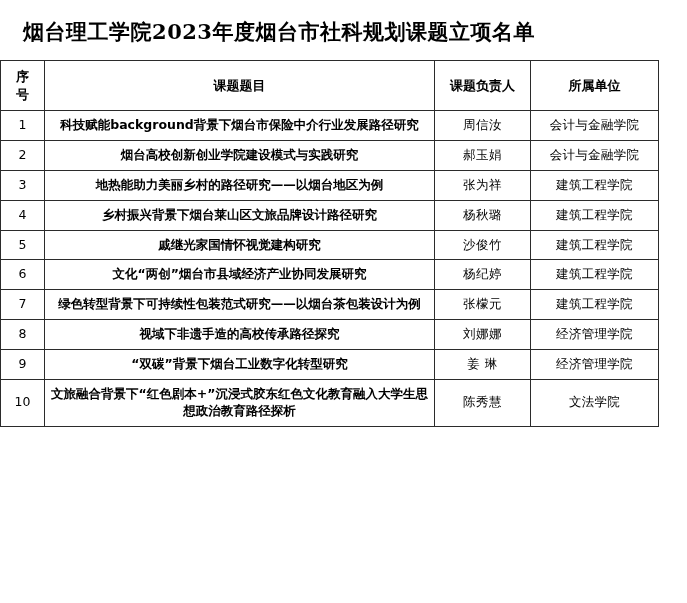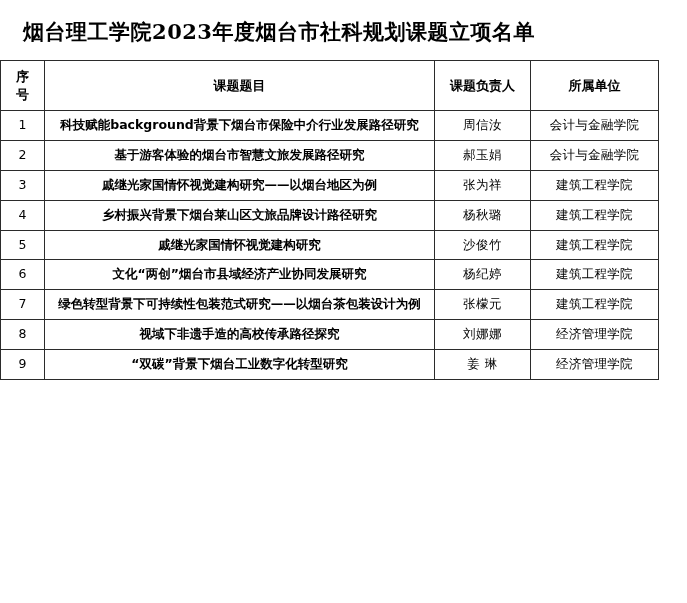--- a/index.html
+++ b/index.html
@@ -83,27 +83,27 @@
     </thead>
     <tbody>
       <tr>
         <td class="no">1</td>
         <td class="title">科技赋能background背景下烟台市保险中介行业发展路径研究</td>
         <td class="lead">周信汝</td>
         <td class="unit">会计与金融学院</td>
       </tr>
       <tr>
         <td class="no">2</td>
-        <td class="title">基于游客体验的烟台市智慧文旅发展路径研究</td>
+        <td class="title">烟台高校创新创业学院建设模式与实践研究</td>
         <td class="lead">郝玉娟</td>
         <td class="unit">会计与金融学院</td>
       </tr>
       <tr>
         <td class="no">3</td>
-        <td class="title">戚继光家国情怀视觉建构研究——以烟台地区为例</td>
+        <td class="title">地热能助力美丽乡村的路径研究——以烟台地区为例</td>
         <td class="lead">张为祥</td>
         <td class="unit">建筑工程学院</td>
       </tr>
       <tr>
         <td class="no">4</td>
         <td class="title">乡村振兴背景下烟台莱山区文旅品牌设计路径研究</td>
         <td class="lead">杨秋璐</td>
         <td class="unit">建筑工程学院</td>
       </tr>
       <tr>
@@ -129,16 +129,22 @@
         <td class="title">视域下非遗手造的高校传承路径探究</td>
         <td class="lead">刘娜娜</td>
         <td class="unit">经济管理学院</td>
       </tr>
       <tr>
         <td class="no">9</td>
         <td class="title">“双碳”背景下烟台工业数字化转型研究</td>
         <td class="lead">姜 琳</td>
         <td class="unit">经济管理学院</td>
       </tr>
+      <tr>
+        <td class="no">10</td>
+        <td class="title">文旅融合背景下“红色剧本+”沉浸式胶东红色文化教育融入大学生思想政治教育路径探析</td>
+        <td class="lead">陈秀慧</td>
+        <td class="unit">文法学院</td>
+      </tr>
     </tbody>
   </table>
 
 </div>
 
 </body></html>

